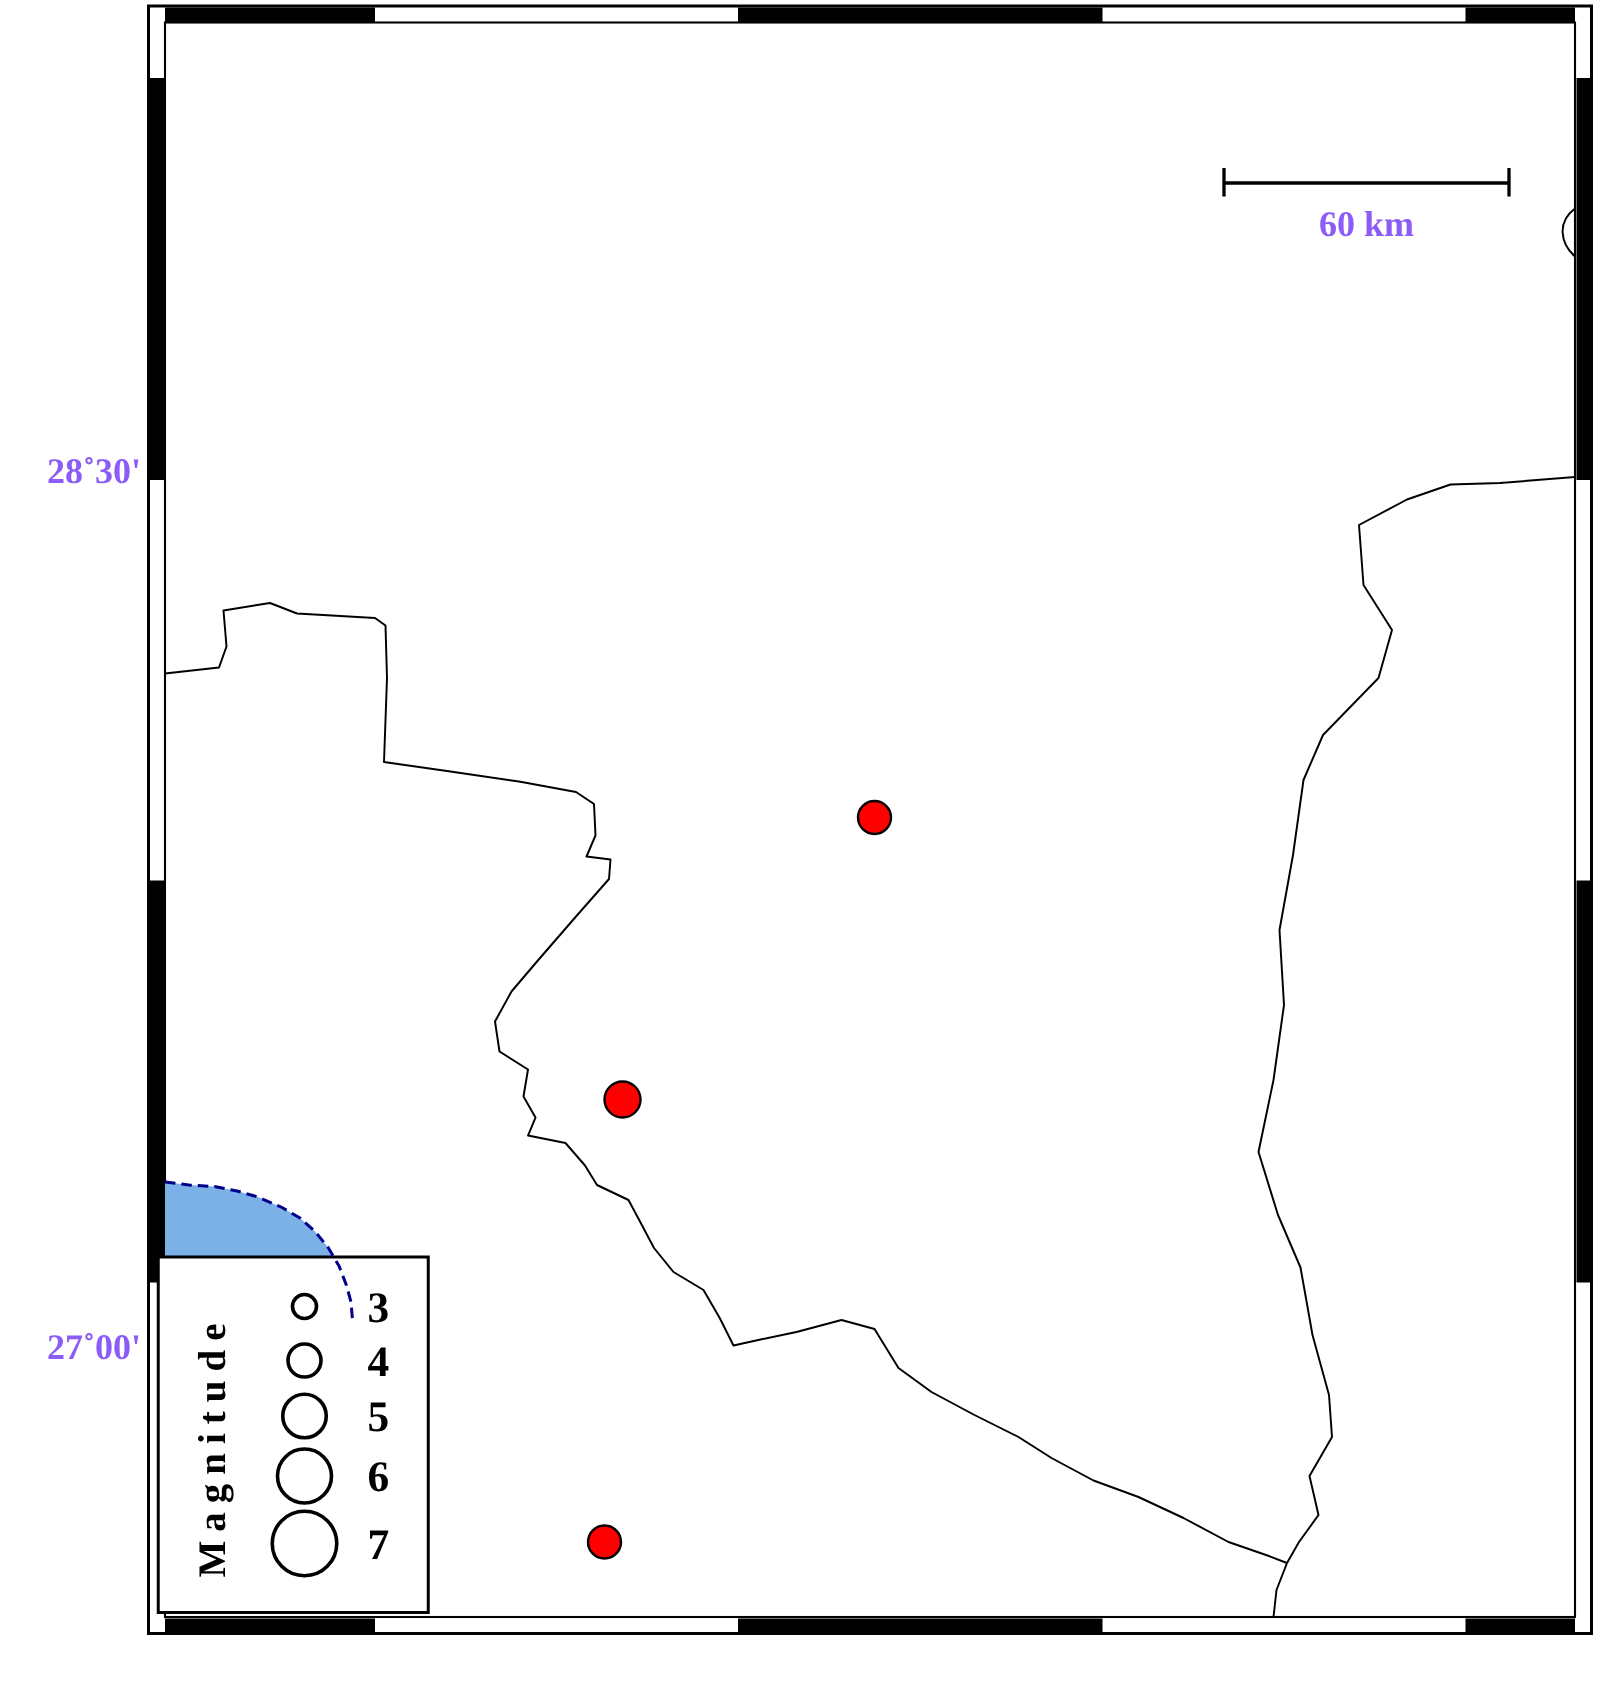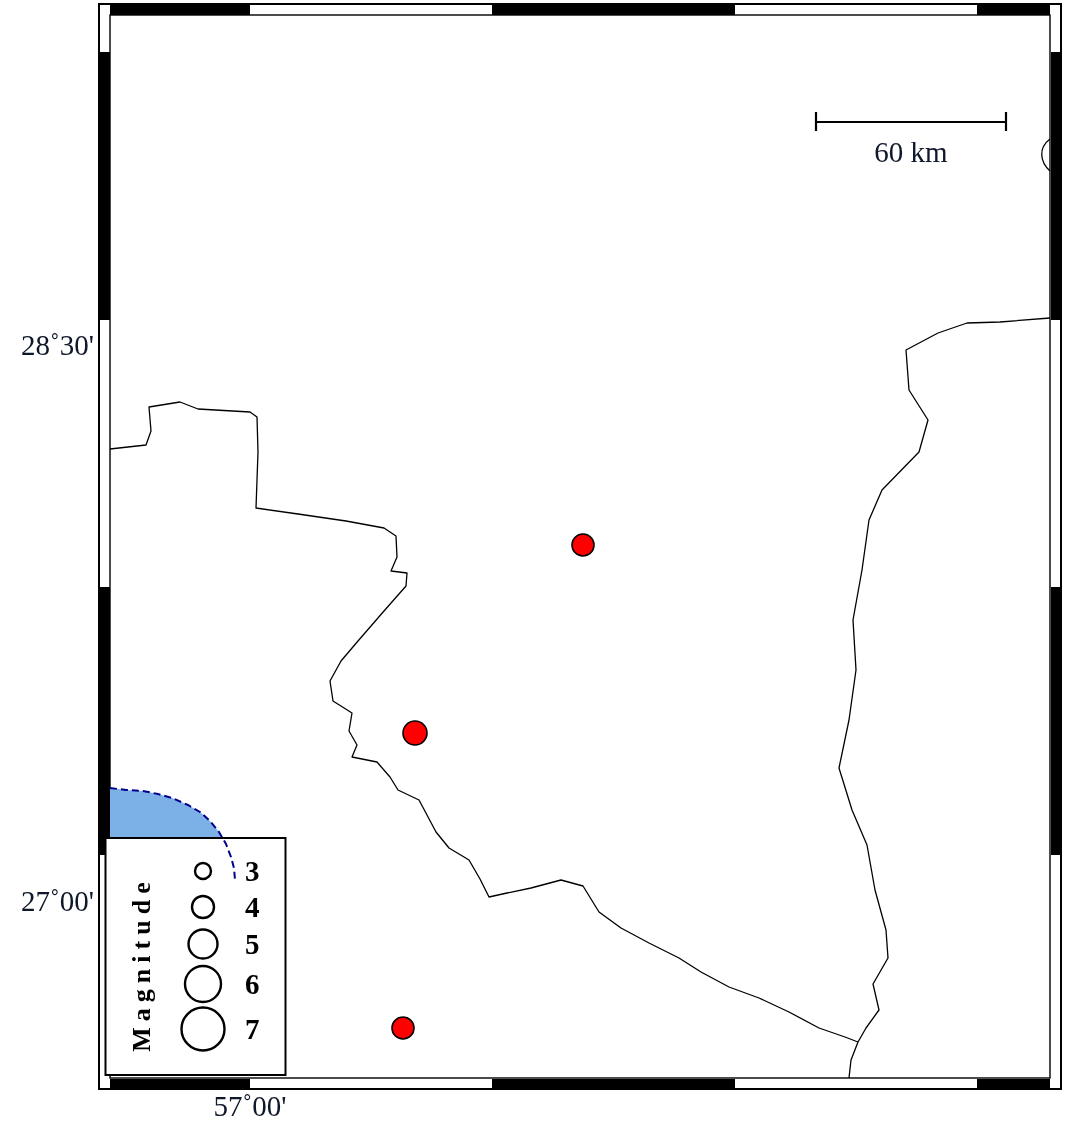--- a/index.html
+++ b/index.html
@@ -1,21 +1,21 @@
 <!DOCTYPE html>
 <html><head>
 <meta charset="utf-8">
 <style>
   html,body{margin:0;padding:0;background:#ffffff;}
   .stage{
     position:relative;width:1066px;height:1123px;background:#ffffff;
     font-family:"Liberation Serif", serif;overflow:hidden;
   }
   .stage svg{position:absolute;left:0;top:0;}
-  .map-label{position:absolute;font-weight:normal;font-size:29px;color:#0f172a;line-height:1.1;}
+  .map-label{position:absolute;font-weight:bold;font-size:24px;color:#8b5cf6;line-height:1.1;}
   .lat{left:0;width:94px;text-align:right;}
   .lon{width:180px;text-align:center;}
   .scale-label{width:190px;text-align:center;}
   .legend-title{
     position:absolute;left:127px;top:1066px;width:204px;height:34px;
     transform:rotate(-90deg);transform-origin:0 0;
     text-align:center;font-weight:bold;font-size:26px;letter-spacing:6px;color:#000;
   }
   .legend-num{font-family:"Liberation Serif", serif;font-weight:bold;font-size:29px;fill:#000;}
 </style>
@@ -77,20 +77,19 @@
         <text x="245" y="1039" class="legend-num">7</text>
       </g>
 
     <g id="markers-layer">
         <circle cx="583" cy="545" r="11" fill="#ff0000" stroke="#000000" stroke-width="1.6"></circle>
         <circle cx="415" cy="733" r="12" fill="#ff0000" stroke="#000000" stroke-width="1.6"></circle>
         <circle cx="403" cy="1028" r="11" fill="#ff0000" stroke="#000000" stroke-width="1.6"></circle>
       </g>
   </svg>
 
-  <div class="map-label lat" style="top:302px;margin-top:28px;">28˚30'</div>
+  <div class="map-label lat" style="top:302px;">28˚30'</div>
   <div class="map-label lat" style="top:886px;">27˚00'</div>
-  <div class="map-label lon" style="left:160px;top:1091px;">57˚00'</div>
 
   <div class="map-label scale-label" style="left:816px;top:137px;">60 km</div>
 
   <div class="legend-title">Magnitude</div>
 </div>
 
 </body></html>

